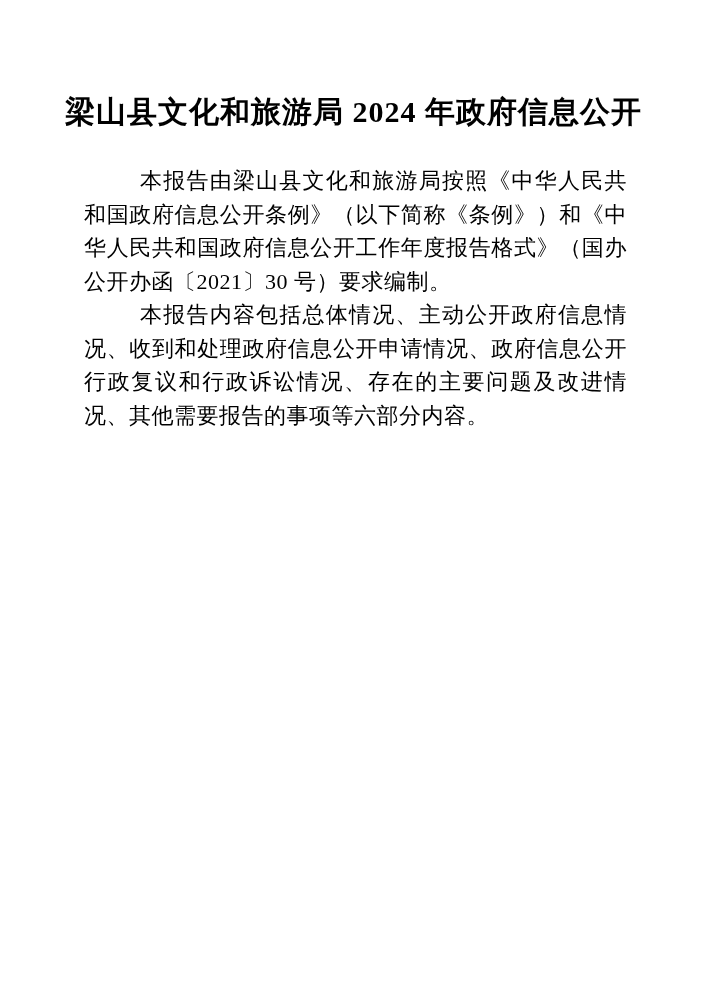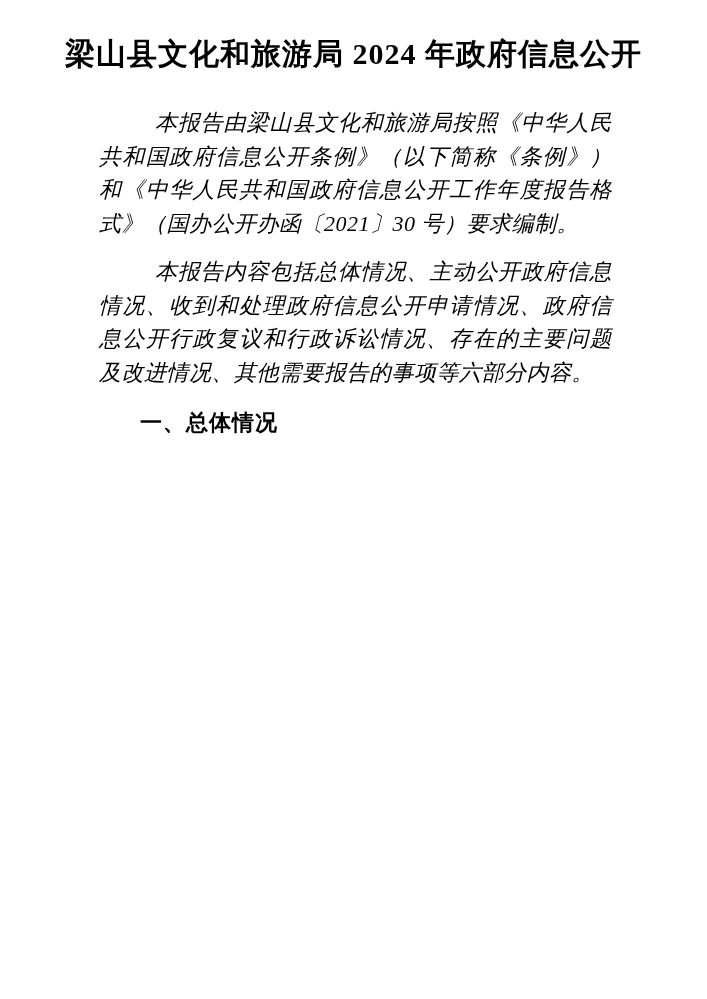--- a/index.html
+++ b/index.html
@@ -10,43 +10,42 @@
   .page {
     position: relative;
     width: 707px;
     height: 999px;
     background: #ffffff;
     color: #000000;
     overflow: hidden;
     font-family: "Liberation Serif", serif;
   }
   .title {
-    margin: 0;
-    padding-top: 34px;
+    margin: 8px;
+    padding-top: 84px;
     text-align: center;
     font-family: "Liberation Serif", serif;
     font-weight: 700;
     font-size: 30px;
     line-height: 40px;
     letter-spacing: 1px;
   }
   .title-line {
     display: block;
   }
   .content {
     margin: 32px 80px 0 84px;
     text-align: justify;
     font-size: 22px;
     line-height: 33.5px;
     letter-spacing: 0.5px;
   }
   .content p {
-    margin: 15px;
+    margin: 0;
     text-indent: 56px;
-    font-style: italic;
   }
   .section-heading {
     margin: 16px 0 0 0;
     font-family: "Liberation Sans", sans-serif;
     font-weight: 700;
     font-size: 22px;
     line-height: 36px;
     text-indent: 56px;
     letter-spacing: 1px;
   }
@@ -59,16 +58,15 @@
 
 <div class="page">
   <h1 class="title">
     <span class="title-line">梁山县文化和旅游局 2024 年政府信息公开</span>
   </h1>
 
   <div class="content">
     <p>本报告由梁山县文化和旅游局按照《中华人民共和国政府信息公开条例》（以下简称《条例》）和《中华人民共和国政府信息公开工作年度报告格式》（国办公开办函〔2021〕30 号）要求编制。</p>
     <p>本报告内容包括总体情况、主动公开政府信息情况、收到和处理政府信息公开申请情况、政府信息公开行政复议和行政诉讼情况、存在的主要问题及改进情况、其他需要报告的事项等六部分内容。</p>
 
-    <h2 class="section-heading">一、总体情况</h2>
 
   </div>
 </div>
 
 </body></html>

